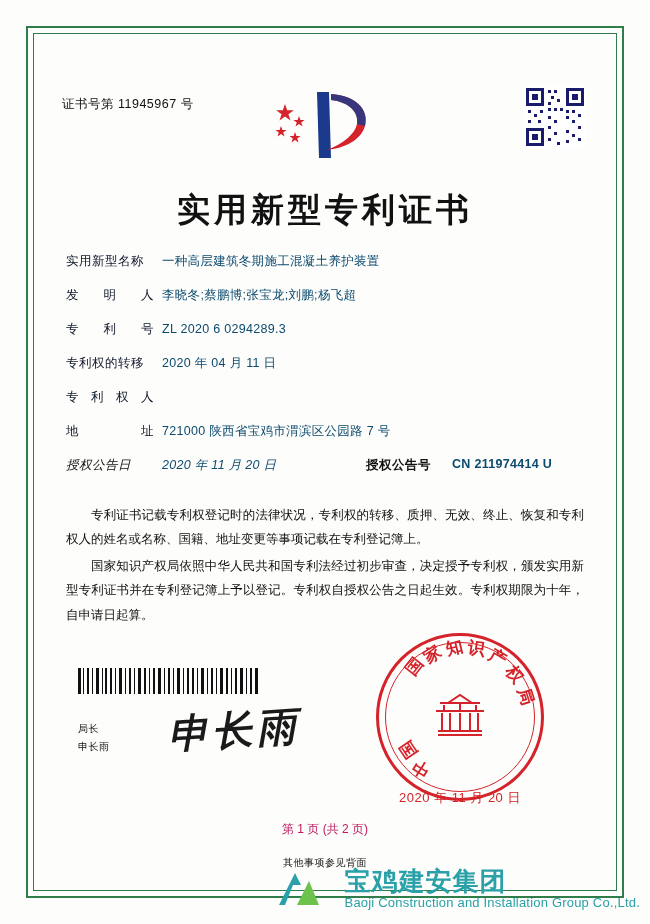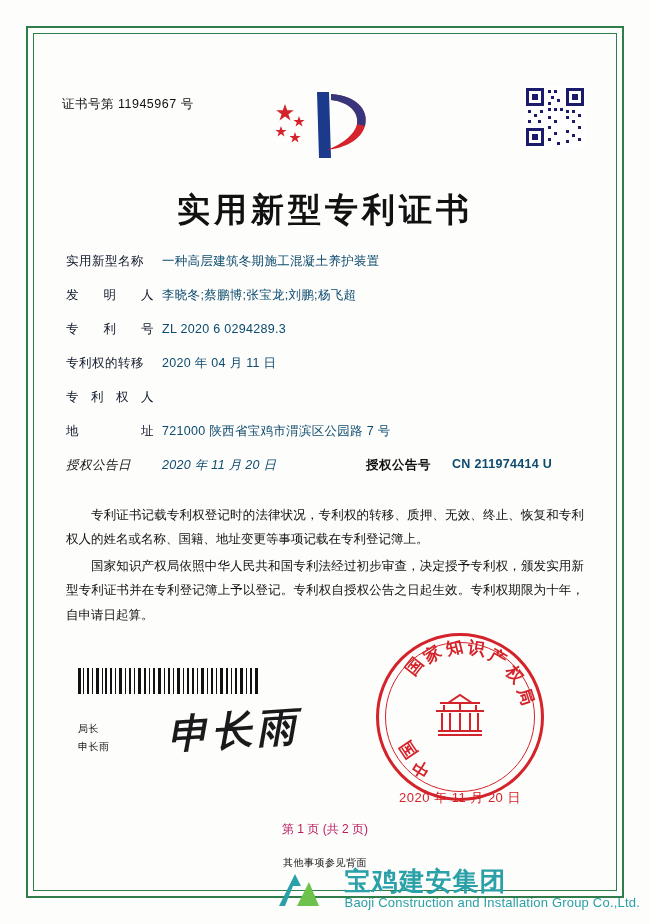--- a/index.html
+++ b/index.html
@@ -247,21 +247,21 @@
     font-size: 10px;
     color: #111;
     letter-spacing: 0.5px;
   }
   
   .watermark {
     position: absolute;
     right: 10px;
     bottom: 14px;
     display: flex;
-    align-items: flex-end;
+    align-items: flex-start;
     gap: 24px;
   }
   .wm-mark {
     width: 46px;
     height: 42px;
     position: relative;
   }
   .wm-text {
     display: flex;
     flex-direction: column;

